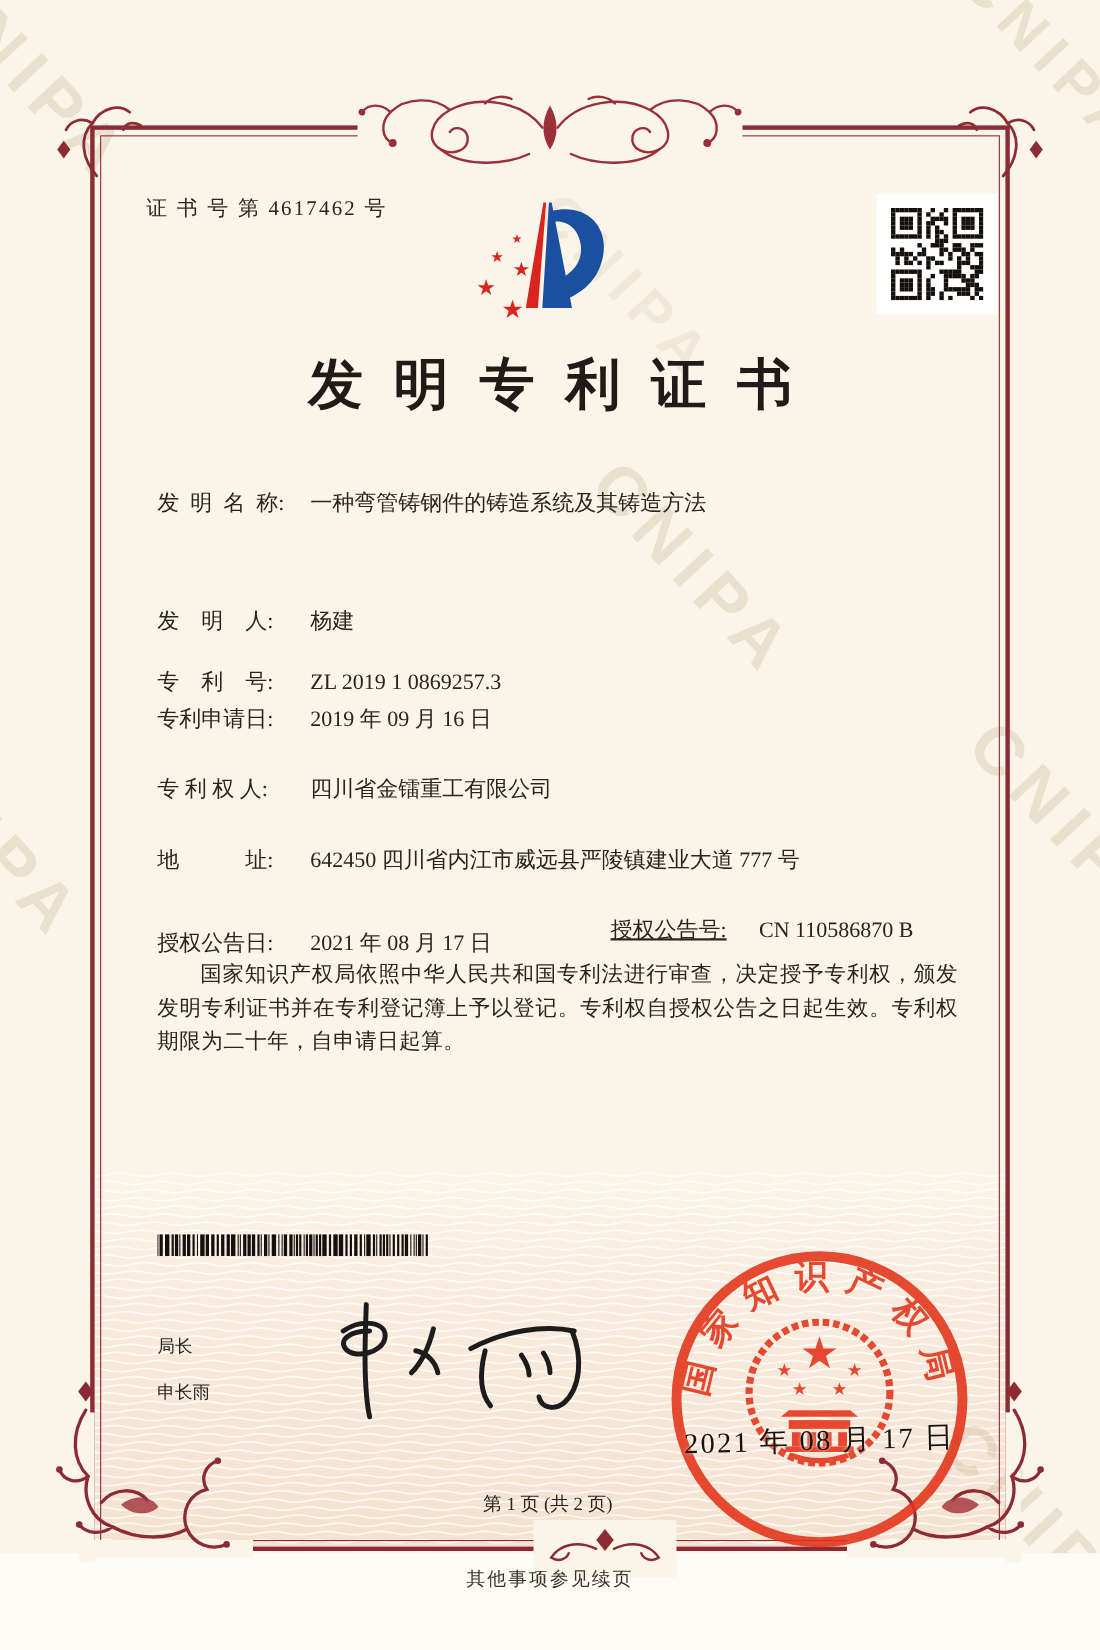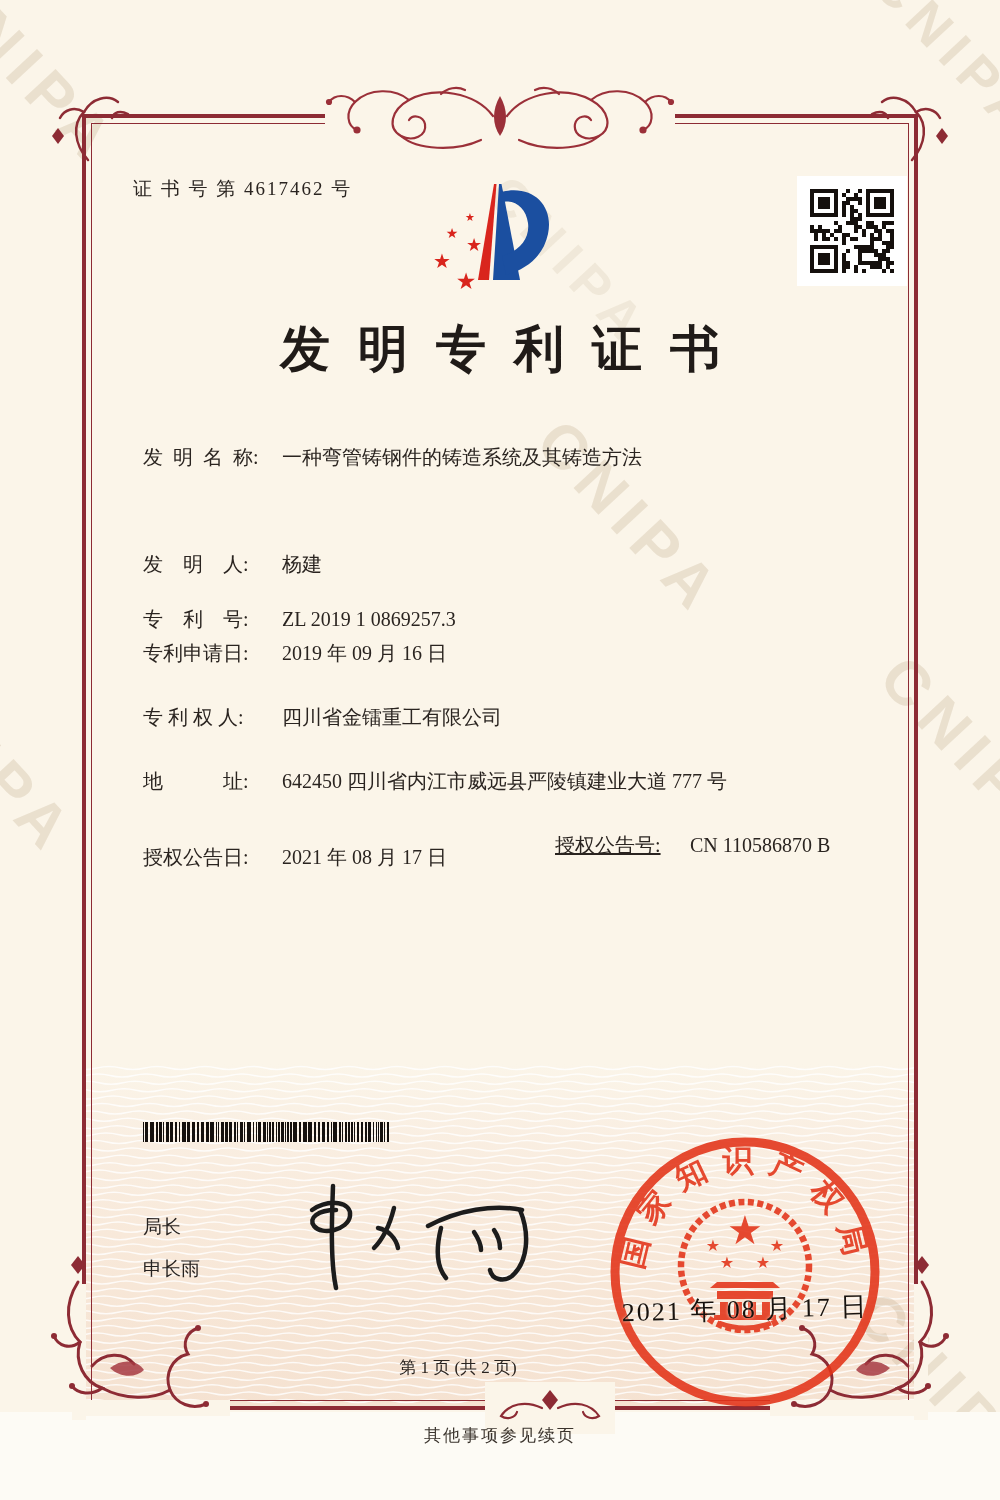--- a/index.html
+++ b/index.html
@@ -62,33 +62,33 @@
   
   .body-text{left:143px;top:872px;width:728px;z-index:4;font-size:19.5px;line-height:30.5px;
              text-align:justify;letter-spacing:0.5px;}
   .body-text p{margin:0;text-indent:2em;}
 
   
   .barcode{left:143px;top:1122px;z-index:4;}
 
   
   .officer{left:143px;z-index:4;font-family:"Liberation Sans","DejaVu Sans",sans-serif;
-           font-size:19px;color:#262220;}
+           font-size:16px;color:#262220;}
   .officer-title{top:1214px;}
   .officer-name{top:1256px;}
   .signature{left:278px;top:1180px;z-index:4;}
 
   
   .seal{left:605px;top:1132px;z-index:5;opacity:0.95;}
   .seal-date{left:595px;top:1292px;width:300px;text-align:center;z-index:6;
              font-size:26px;letter-spacing:2px;color:#17120e;transform:rotate(-1.5deg);
              text-shadow:0 0 3px rgba(251,245,233,0.85);white-space:nowrap;}
 
   
-  .page-footer{left:0;top:1356px;width:916px;text-align:center;font-size:17px;z-index:4;}
+  .page-footer{left:0;top:1356px;width:916px;text-align:center;font-size:17px;z-index:4;padding-left:40px;}
   .bottom-strip{left:0;top:1412px;width:1000px;height:88px;background:#fdfbf5;z-index:2;}
   .cont-note{left:0;top:1424px;width:1000px;text-align:center;font-size:17px;z-index:4;
              letter-spacing:2px;color:#3a332c;}
 </style>
 </head>
 <body>
 
 <div class="wave-band">
   <svg id="waves" width="830" height="342">
       <g fill="none" stroke="rgba(255,255,255,0.8)" stroke-width="1.5">
@@ -521,20 +521,21 @@
     <span class="flabel">授权公告日:</span>
     <span>2021 年 08 月 17 日</span>
   </div>
   <div class="frow2">
     <span class="flabel">授权公告号:</span>
     <span>CN 110586870 B</span>
   </div>
 </div>
 
 <div class="abs body-text">
+  <p>国家知识产权局依照中华人民共和国专利法进行审查，决定授予专利权，颁发发明专利证书并在专利登记簿上予以登记。专利权自授权公告之日起生效。专利权期限为二十年，自申请日起算。</p>
 </div>
 
 <div class="abs barcode">
   <svg id="barcode-svg" width="254" height="20">
       <g fill="#15100d">
         <rect x="0" y="0" width="1" height="20"></rect>
         <rect x="2" y="0" width="3" height="20"></rect>
         <rect x="7" y="0" width="4" height="20"></rect>
         <rect x="13" y="0" width="2" height="20"></rect>
         <rect x="16" y="0" width="3" height="20"></rect>

